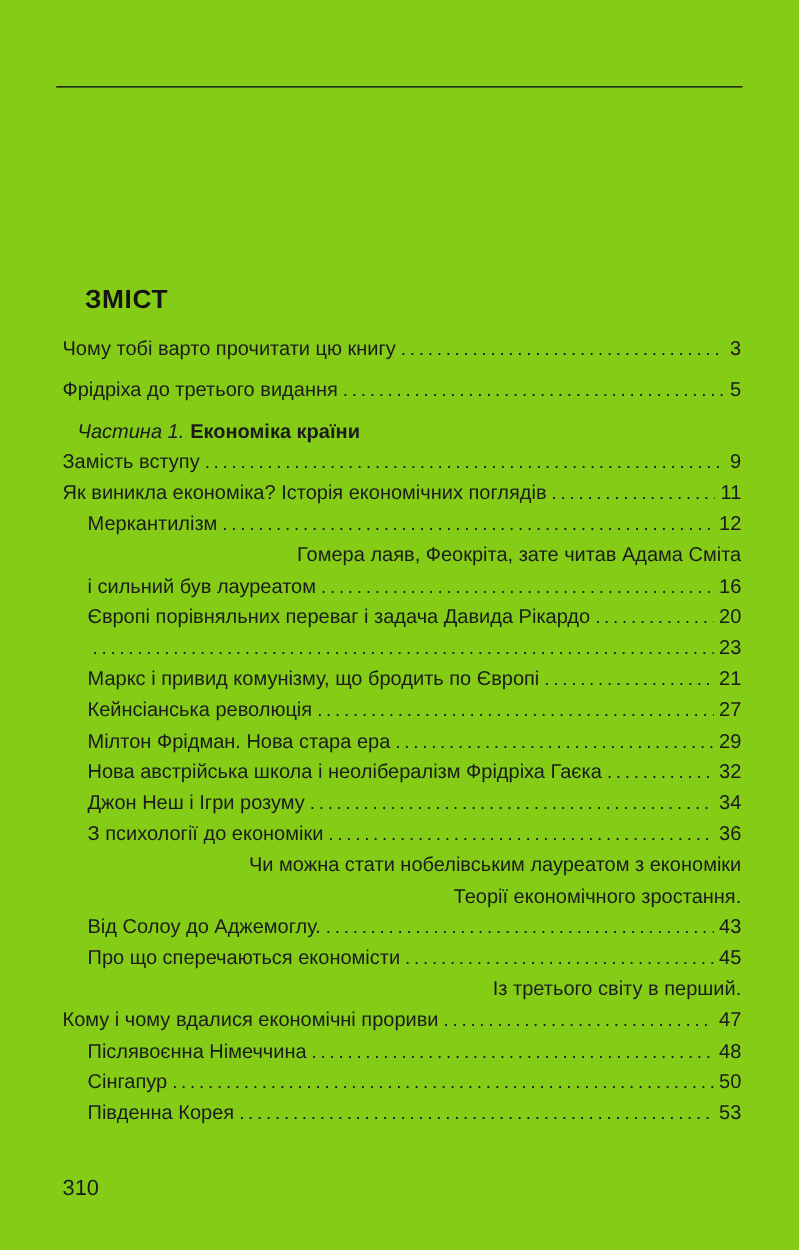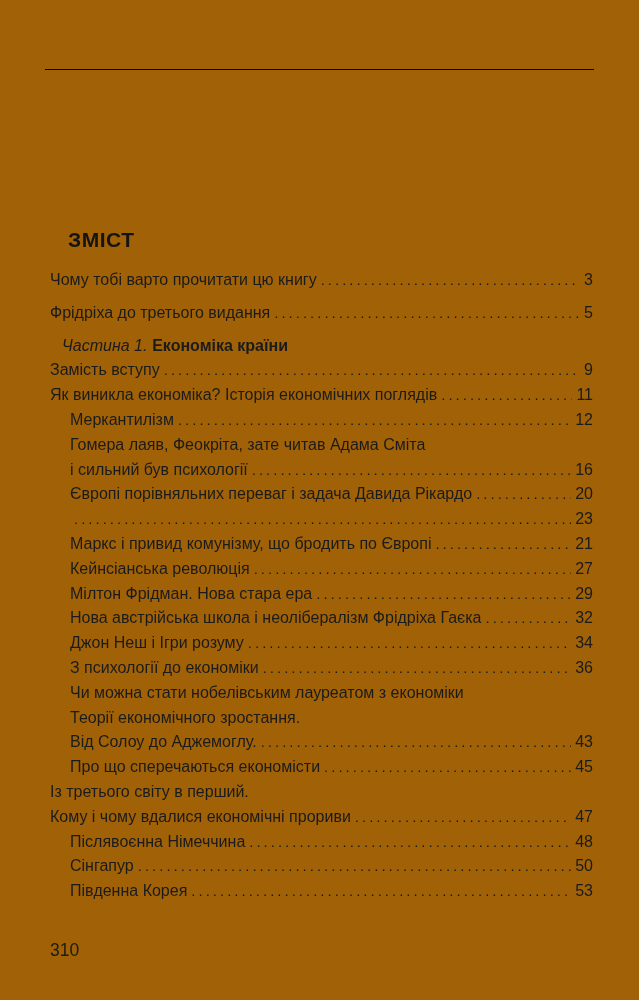--- a/index.html
+++ b/index.html
@@ -5,21 +5,21 @@
   * { box-sizing: border-box; margin: 0; padding: 0; }
   html, body { background: #ffffff; }
   body {
     width: 639px; height: 1000px;
     font-family: "Liberation Sans", sans-serif;
     color: #1b1b1b;
   }
   .page {
     position: relative;
     width: 639px; height: 1000px;
-    background: #a16207;
+    background: #84cc16;
     overflow: hidden;
   }
   .top-rule {
     position: absolute;
     top: 69px; left: 45px;
     width: 549px;
     border: none;
     border-top: 1.6px solid #000000;
   }
   .toc-heading {
@@ -28,21 +28,21 @@
     font-size: 21px;
     font-weight: bold;
     letter-spacing: 0.5px;
     color: #141414;
   }
   .toc {
     position: absolute;
     top: 268px; left: 50px; right: 46px;
     font-size: 16px;
   }
-  .entry { line-height: 24.8px; }
+  .entry { line-height: 24.8px; text-align: right; }
   .entry.indent-1 { padding-left: 20px; }
   .toc > .entry:nth-child(1),
   .toc > .entry:nth-child(2) { margin-bottom: 8px; }
   .section-row {
     margin-top: 4px;
     line-height: 24.8px;
   }
   .section-italic { font-style: italic; margin-right: 0.3em; margin-left: 12px; }
   .section-bold { font-weight: bold; }
   .entry-line { white-space: nowrap; }
@@ -107,21 +107,21 @@
       <div class="entry indent-1">
         <div class="entry-row">
           <span class="entry-title">Меркантилізм</span>
           <span class="dot-leader"></span>
           <span class="page-num">12</span>
         </div>
       </div>
       <div class="entry indent-1">
         <div class="entry-line">Гомера лаяв, Феокріта, зате читав Адама Сміта</div>
         <div class="entry-row">
-          <span class="entry-title">і сильний був психології</span>
+          <span class="entry-title">і сильний був лауреатом</span>
           <span class="dot-leader"></span>
           <span class="page-num">16</span>
         </div>
       </div>
       <div class="entry indent-1">
         <div class="entry-row">
           <span class="entry-title">Європі порівняльних переваг і задача Давида Рікардо</span>
           <span class="dot-leader"></span>
           <span class="page-num">20</span>
         </div>

